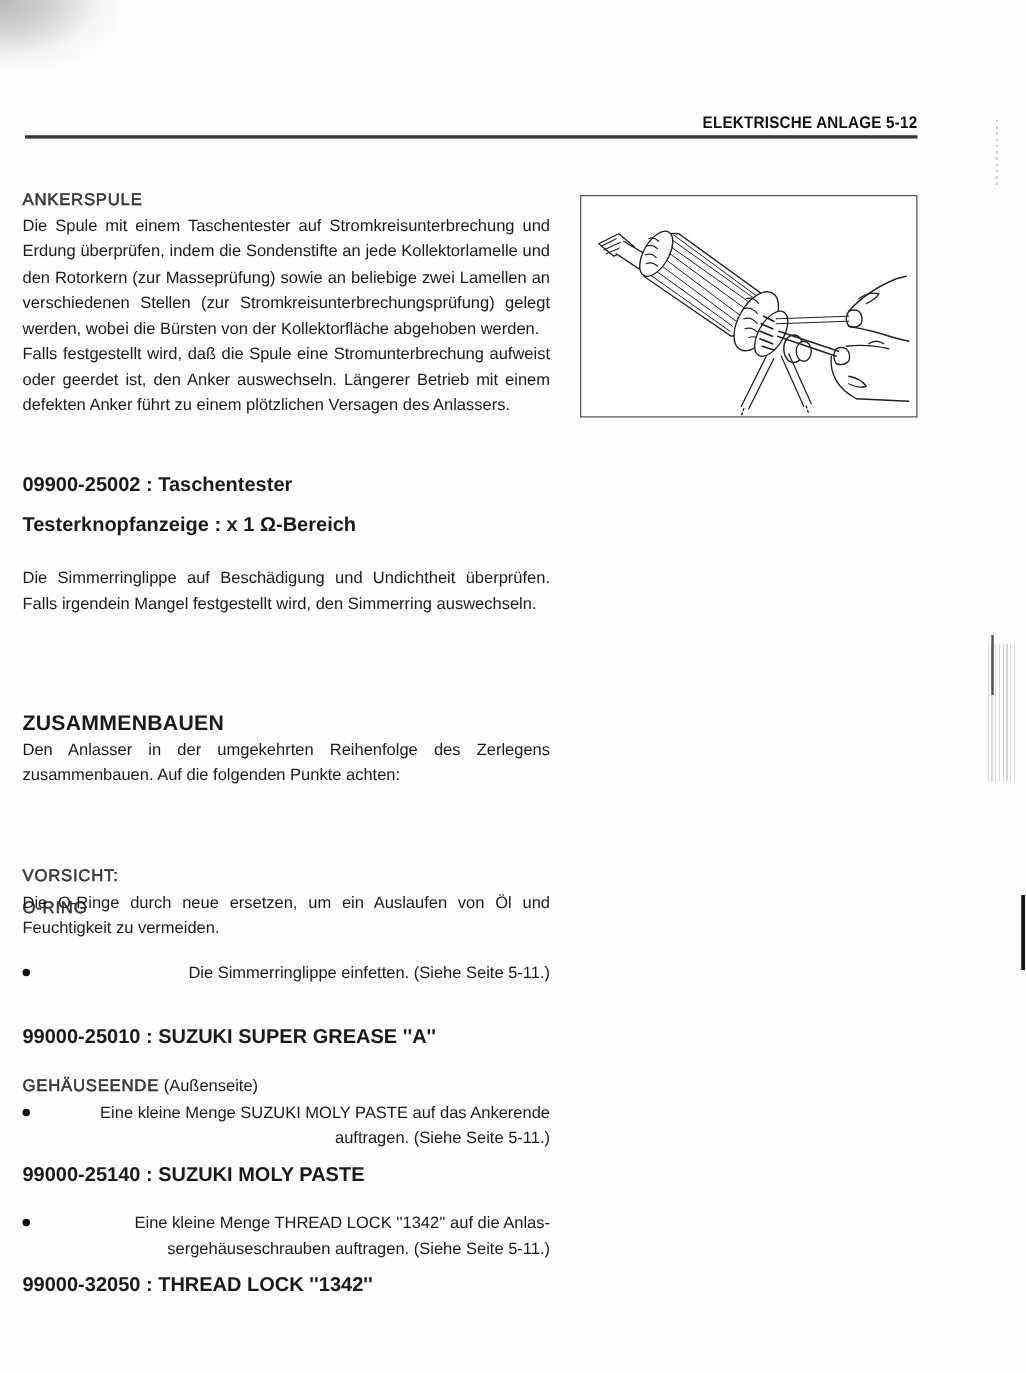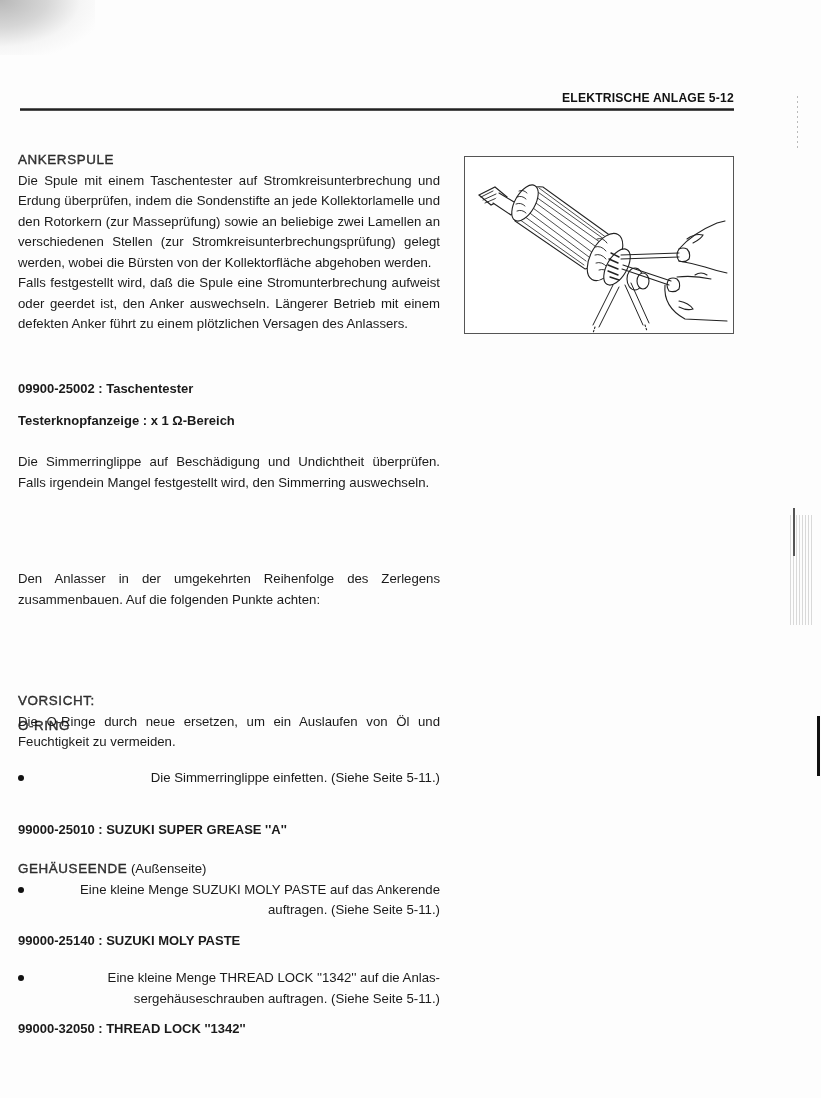--- a/index.html
+++ b/index.html
@@ -34,21 +34,21 @@
     .justify { text-align: justify; }
     .heading {
       font-size: 13.4px; letter-spacing: 0.6px; color: #404040;
       font-weight: normal;
       -webkit-text-stroke: 0.35px #111;
     }
     .big-heading {
       font-weight: bold; font-size: 17px; letter-spacing: 0.2px;
     }
     .bold { font-weight: normal; }
-    .partref { font-weight: bold; font-size: 13px; }
+    .partref { font-weight: bold; font-size: 16px; }
     .bullet-item { position: relative; padding-left: 15px; text-align: right; }
     .bullet {
       position: absolute; left: 0; top: 7px; width: 6px; height: 6px;
       border-radius: 50%; background: #111;
     }
     .figure {
       position: absolute; left: 464px; top: 156px; width: 268px; height: 176px;
       border: 1.5px solid #555; background: #fff;
     }
     .figure svg { width: 100%; height: 100%; display: block; }
@@ -128,20 +128,21 @@
       <path d="M230 118 q6 -4 12 0"></path>
     </g>
   </svg>
 </div>
 
 <div class="text-col" style="top:452px;">
   <div class="justify">Die Simmerringlippe auf Beschädigung und Undichtheit über­prüfen. Falls irgendein Mangel festgestellt wird, den Simmer­ring auswechseln.</div>
 </div>
 
 <div class="text-col" style="top:569px;">
+  <div class="big-heading">ZUSAMMENBAUEN</div>
   <div class="justify">Den Anlasser in der umgekehrten Reihenfolge des Zerlegens zusammenbauen. Auf die folgenden Punkte achten:</div>
 </div>
 
 <div class="text-col" style="top:668px;margin-top:48px;">
   <div class="heading">O-RING</div>
 </div>
 <div class="text-col" style="top:691px;">
   <div class="heading">VORSICHT:</div>
   <div class="bold justify">Die O-Ringe durch neue ersetzen, um ein Auslaufen von Öl und Feuchtigkeit zu vermeiden.</div>
 </div>

